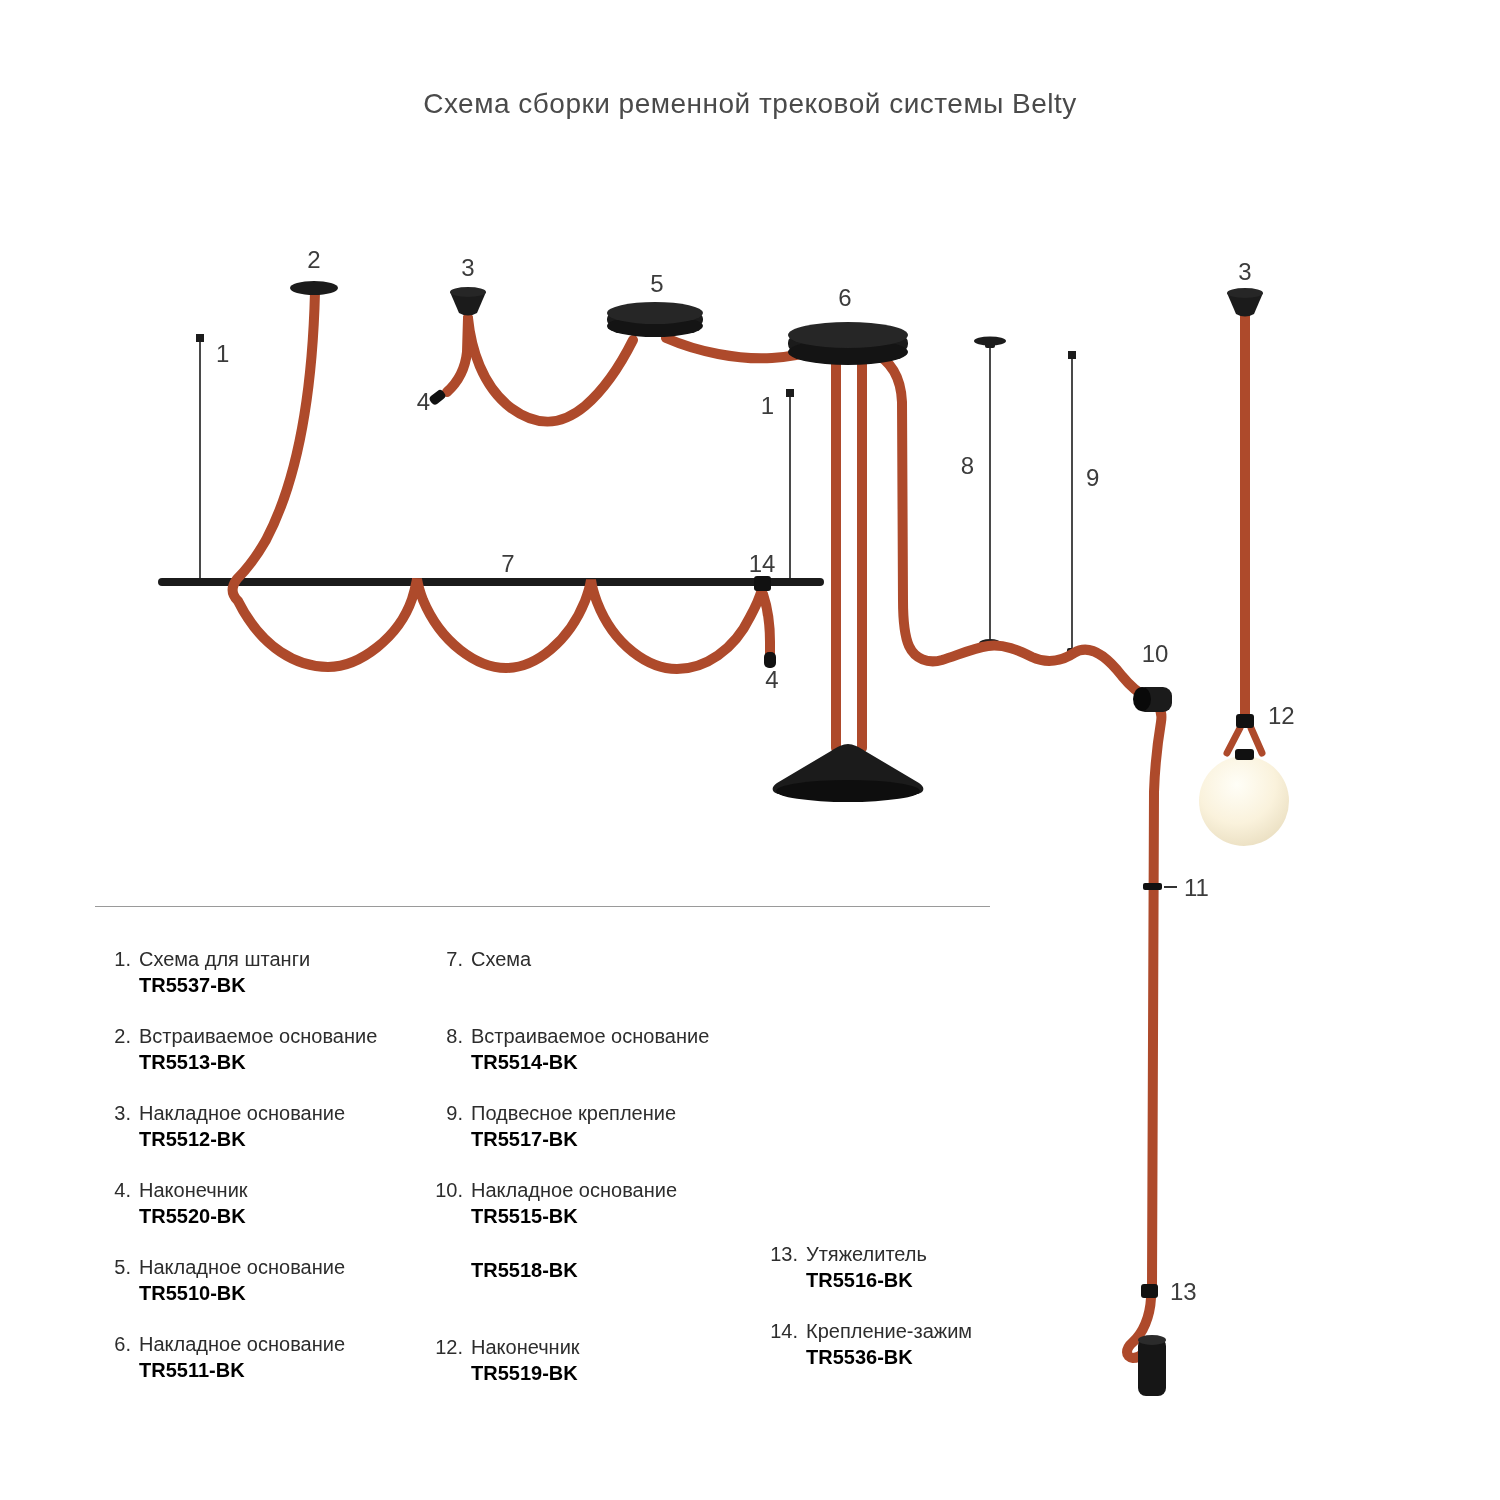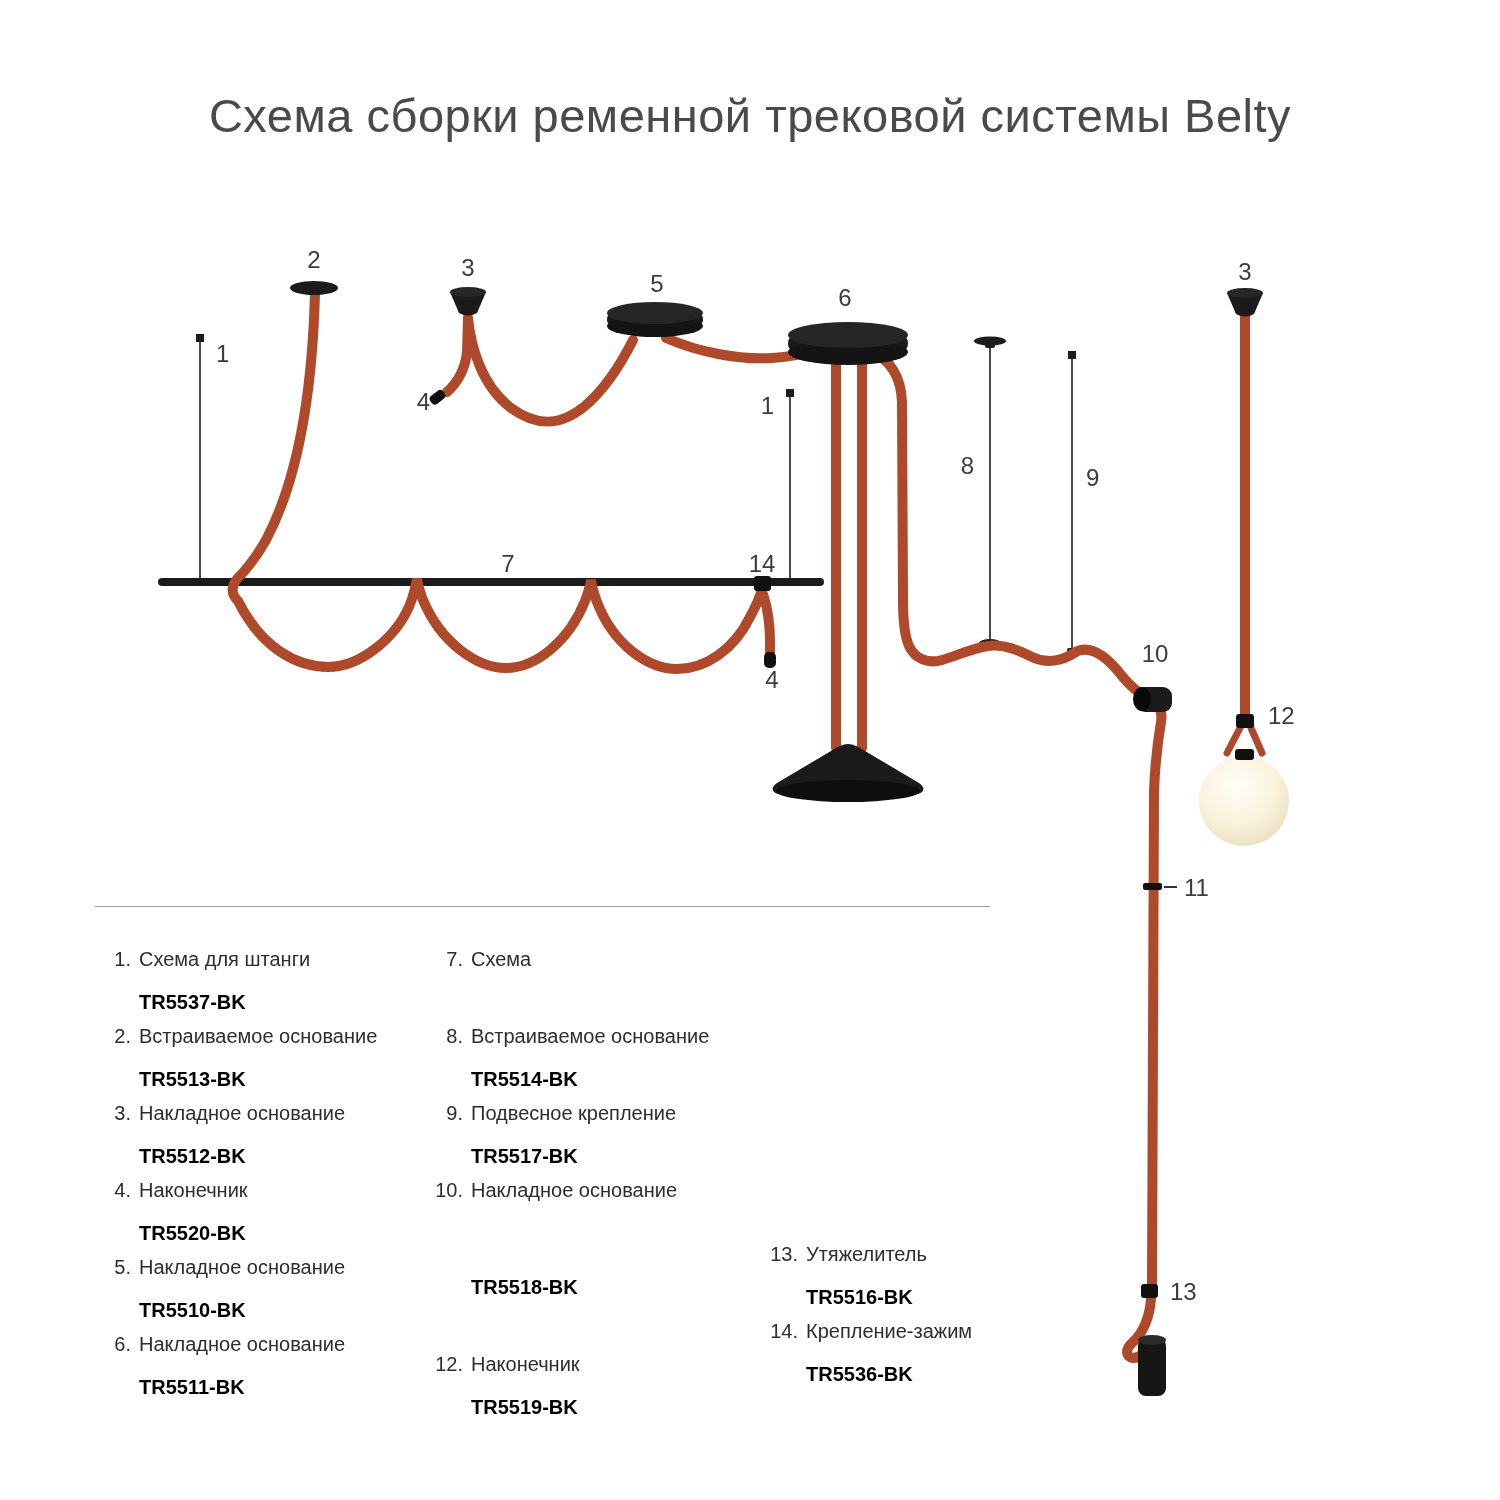--- a/index.html
+++ b/index.html
@@ -1,31 +1,31 @@
 <!DOCTYPE html>
 <html><head>
 <meta charset="utf-8">
 <style>
   *{margin:0;padding:0;box-sizing:border-box}
   html,body{width:1500px;height:1500px;background:#fff;font-family:"Liberation Sans",sans-serif;position:relative;overflow:hidden}
-  .title{position:absolute;top:88px;left:0;width:100%;text-align:center;font-size:47px;font-weight:400;color:#4a4a4a;letter-spacing:.5px}
+  .title{position:absolute;top:88px;left:0;width:100%;text-align:center;font-size:28px;font-weight:400;color:#4a4a4a;letter-spacing:.5px}
   svg.diagram{position:absolute;top:0;left:0}
   .divider{position:absolute;top:906px;left:95px;width:895px;height:1px;background:#9a9a9a}
   .legend{position:absolute;top:948px;left:0;width:100%;font-size:20px;color:#2d2d2d}
   .col{position:absolute;top:0}
   .col1{left:105px}
   .col2{left:425px}
   .col3{left:758px;top:295px}
   .item{height:77px}
   .l1{display:flex;align-items:baseline}
   .num{text-align:right;margin-right:8px;flex:none}
   .col1 .num{width:26px}
   .col2 .num{width:38px}
   .col3 .num{width:40px}
-  .code{font-weight:bold;color:#000;margin-top:20px;white-space:pre}
+  .code{font-weight:bold;color:#000;margin-top:3px;white-space:pre}
   .col1 .code{padding-left:34px}
   .col2 .code{padding-left:46px}
   .col3 .code{padding-left:48px}
   text{font-family:"Liberation Sans",sans-serif}
 </style>
 </head>
 <body>
 
 <h1 class="title">Схема сборки ременной трековой системы Belty</h1>
 
@@ -218,20 +218,21 @@
           <span class="num">9.</span>
           <span class="nm">Подвесное крепление</span>
         </div>
       <div class="code">TR5517-BK</div>
     </div>
     <div class="item">
       <div class="l1">
           <span class="num">10.</span>
           <span class="nm">Накладное основание</span>
         </div>
+      <div class="code">TR5515-BK</div>
     </div>
     <div class="item">
       <div class="code">TR5518-BK</div>
     </div>
     <div class="item">
       <div class="l1">
           <span class="num">12.</span>
           <span class="nm">Наконечник</span>
         </div>
       <div class="code">TR5519-BK</div>

